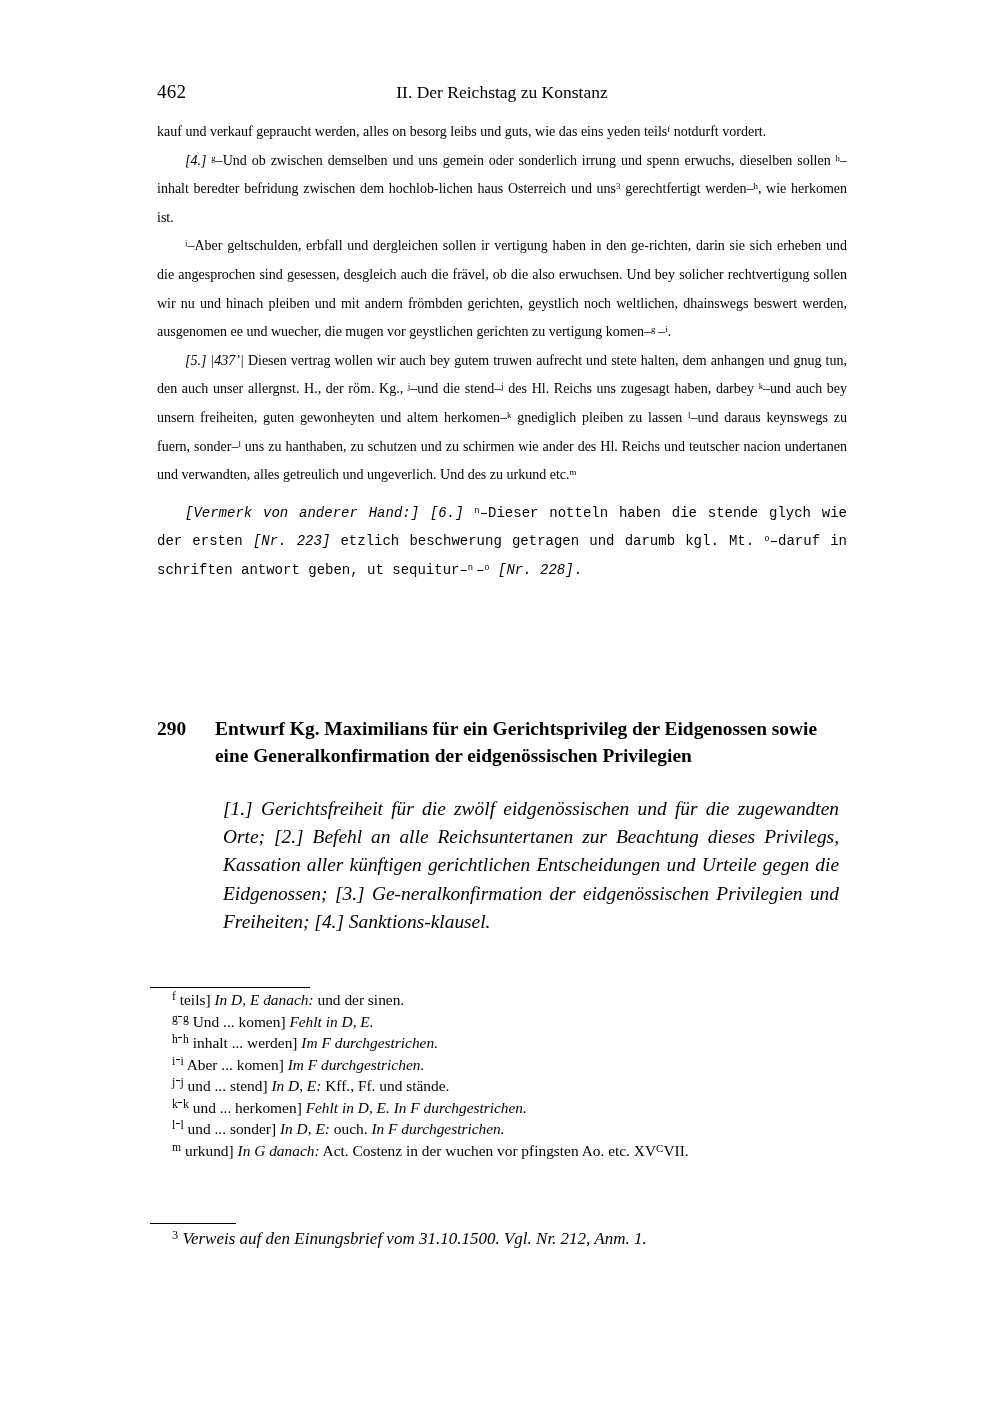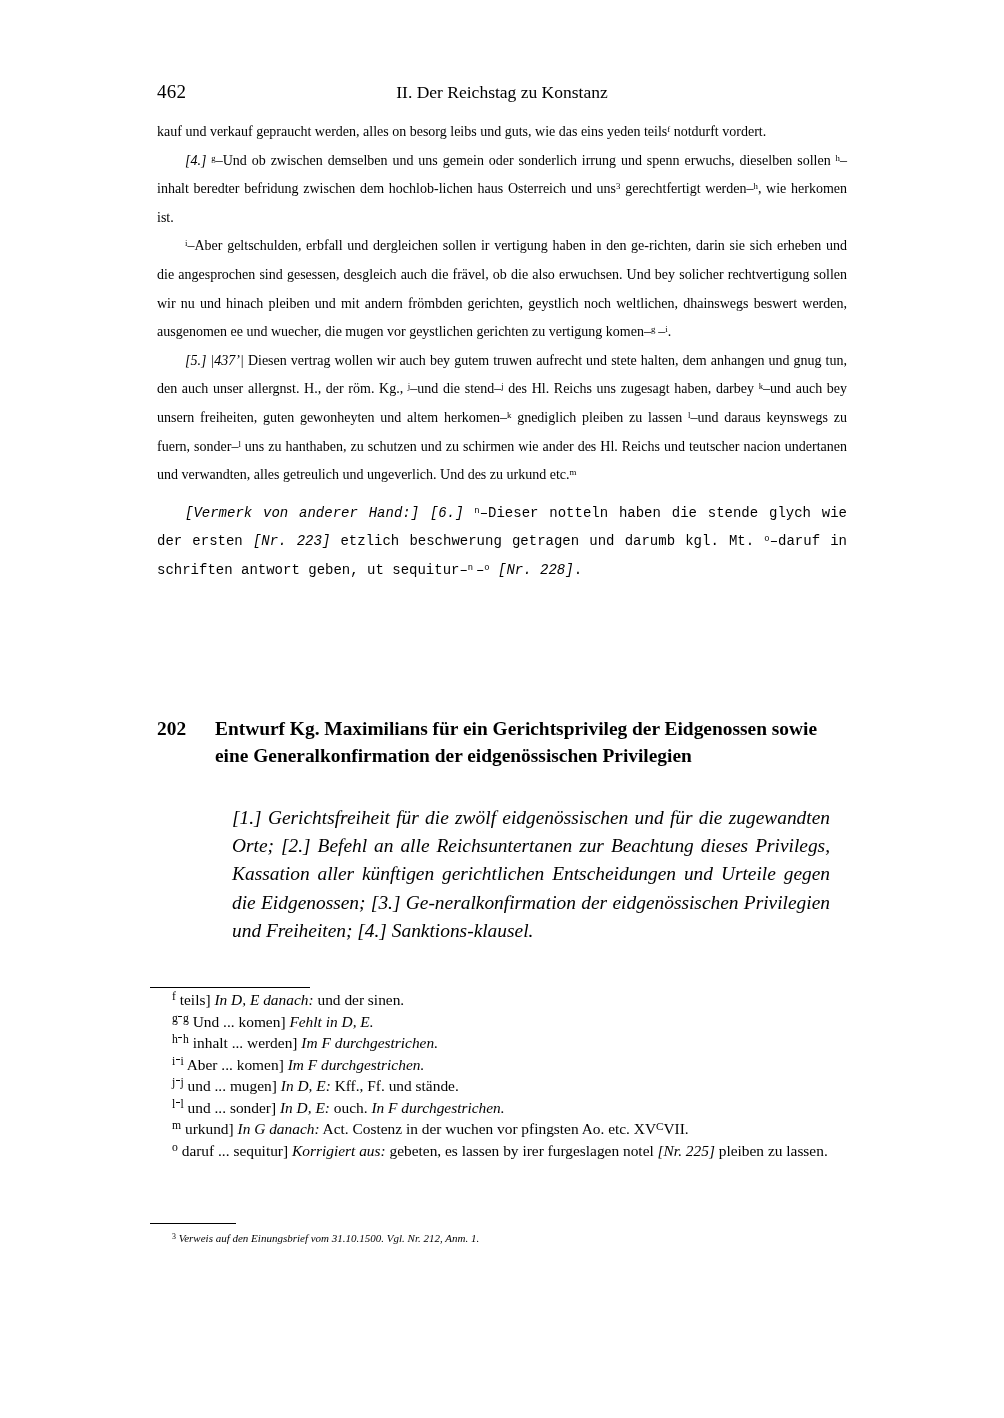--- a/index.html
+++ b/index.html
@@ -111,21 +111,21 @@
   .regest {
     position: absolute;
     left: 215px;
     top: 787px;
     width: 632px;
     font-style: italic;
     font-size: 19.4px;
     line-height: 28.2px;
     text-align: justify;
   }
-  .regest p { margin: 17px; }
+  .regest p { margin: 8px; }
 
   
   .rule {
     position: absolute;
     height: 0;
     border-top: 1.1px solid #000;
   }
   .rule-a { left: 150px; top: 987px; width: 160px; }
   .rule-b { left: 150px; top: 1223px; width: 86px; }
 
@@ -155,21 +155,21 @@
     border-top: 0.8px solid #000;
     vertical-align: 0.62em;
     margin: 0 0.04em;
   }
 
   .srcnote {
     position: absolute;
     left: 150px;
     top: 1228px;
     width: 700px;
-    font-size: 11px;
+    font-size: 17px;
     line-height: 21.5px;
     text-indent: 22px;
     font-style: italic;
   }
   .srcnote .fn-num {
     font-size: 0.72em;
     vertical-align: 0.42em;
     line-height: 0;
     font-style: normal;
   }
@@ -197,48 +197,48 @@
 
     <p class="ind"><sup class="sig">i</sup>–<span>Aber geltschulden, erbfall und dergleichen sollen ir vertigung haben in den ge-richten, darin sie sich erheben und die angesprochen sind gesessen, desgleich auch die frävel, ob die also erwuchsen. Und bey solicher rechtvertigung sollen wir nu und hinach pleiben und mit andern frömbden gerichten, geystlich noch weltlichen, dhainswegs beswert werden, ausgenomen ee und wuecher, die mugen vor geystlichen gerichten zu vertigung komen</span>–<sup class="sig">g</sup> –<sup class="sig">i</sup><span>.</span></p>
 
     <p class="ind"><span class="it">[5.]</span> <span class="it">|437’|</span><span> Diesen vertrag wollen wir auch bey gutem truwen aufrecht und stete halten, dem anhangen und gnug tun, den auch unser allergnst. H., der röm. Kg., </span><sup class="sig">j</sup>–<span>und die stend</span>–<sup class="sig">j</sup><span> des Hl. Reichs uns zugesagt haben, darbey </span><sup class="sig">k</sup>–<span>und auch bey unsern freiheiten, guten gewonheyten und altem herkomen</span>–<sup class="sig">k</sup><span> gnediglich pleiben zu lassen </span><sup class="sig">l</sup>–<span>und daraus keynswegs zu fuern, sonder</span>–<sup class="sig">l</sup><span> uns zu hanthaben, zu schutzen und zu schirmen wie ander des Hl. Reichs und teutscher nacion undertanen und verwandten, alles getreulich und ungeverlich. Und des zu urkund etc.</span><sup class="sig">m</sup></p>
 
     <p class="ind gap"><span class="it">[Vermerk von anderer Hand:]</span> <span class="it">[6.]</span> <sup class="sig">n</sup>–<span>Dieser notteln haben die stende glych wie der ersten </span><span class="it">[Nr. 223]</span><span> etzlich beschwerung getragen und darumb kgl. Mt. </span><sup class="sig">o</sup>–<span>daruf in schriften antwort geben, ut sequitur</span>–<sup class="sig">n</sup> –<sup class="sig">o</sup> <span class="it">[Nr. 228]</span><span>.</span></p>
 
   </div>
 
   <div class="sec-head">
-    <span class="sec-no">202</span>
+    <span class="sec-no">290</span>
     <span class="sec-title">Entwurf Kg. Maximilians für ein Gerichtsprivileg der Eidgenossen sowie eine Generalkonfirmation der eidgenössischen Privilegien</span>
   </div>
 
   <div class="regest">
     <p>[1.] Gerichtsfreiheit für die zwölf eidgenössischen und für die zugewandten Orte; [2.] Befehl an alle Reichsuntertanen zur Beachtung dieses Privilegs, Kassation aller künftigen gerichtlichen Entscheidungen und Urteile gegen die Eidgenossen; [3.] Ge-neralkonfirmation der eidgenössischen Privilegien und Freiheiten; [4.] Sanktions-klausel.</p>
   </div>
 
   <div class="rule rule-a"></div>
   <div class="rule rule-b"></div>
 
   <div class="apparatus">
 
     <div class="ap-line"><sup class="sigla">f</sup> <span>teils</span><span>]</span> <span class="it">In D, E danach:</span><span> und der sinen.</span></div>
 
     <div class="ap-line"><sup class="sigla">g</sup><span class="brk"></span><sup class="sigla">g</sup><span> Und ... komen</span><span>]</span> <span class="it">Fehlt in D, E.</span></div>
 
     <div class="ap-line"><sup class="sigla">h</sup><span class="brk"></span><sup class="sigla">h</sup><span> inhalt ... werden</span><span>]</span> <span class="it">Im F durchgestrichen.</span></div>
 
     <div class="ap-line"><sup class="sigla">i</sup><span class="brk"></span><sup class="sigla">i</sup><span> Aber ... komen</span><span>]</span> <span class="it">Im F durchgestrichen.</span></div>
 
-    <div class="ap-line"><sup class="sigla">j</sup><span class="brk"></span><sup class="sigla">j</sup><span> und ... mugen</span><span>]</span> <span class="it">In D, E:</span><span> Kff., Ff. und stände.</span></div>
-
+    <div class="ap-line"><sup class="sigla">j</sup><span class="brk"></span><sup class="sigla">j</sup><span> und ... stend</span><span>]</span> <span class="it">In D, E:</span><span> Kff., Ff. und stände.</span></div>
+
+    <div class="ap-line"><sup class="sigla">k</sup><span class="brk"></span><sup class="sigla">k</sup><span> und ... herkomen</span><span>]</span> <span class="it">Fehlt in D, E. In F durchgestrichen.</span></div>
 
     <div class="ap-line"><sup class="sigla">l</sup><span class="brk"></span><sup class="sigla">l</sup><span> und ... sonder</span><span>]</span> <span class="it">In D, E:</span><span> ouch. </span><span class="it">In F durchgestrichen.</span></div>
 
     <div class="ap-line"><sup class="sigla">m</sup><span> urkund</span><span>]</span> <span class="it">In G danach:</span><span> Act. Costenz in der wuchen vor pfingsten Ao. etc. XV</span><span class="supC">C</span><span>VII.</span></div>
 
 
-    <div class="ap-line wrap"><sup class="sigla">o</sup><span> daruf ... sequitur</span><span>]</span> <span class="it">Korrigiert aus:</span><span> gebeten, es lassen by irer furgeslagen notel </span><span class="it">[Nr. 225]</span><span> pleiben zu lassen.</span></div>
 
   </div>
 
   <div class="srcnote"><span class="fn-num">3</span> <span>Verweis auf den Einungsbrief vom 31.10.1500. Vgl. Nr. 212, Anm. 1.</span></div>
 
 </div>
 
 </body></html>

